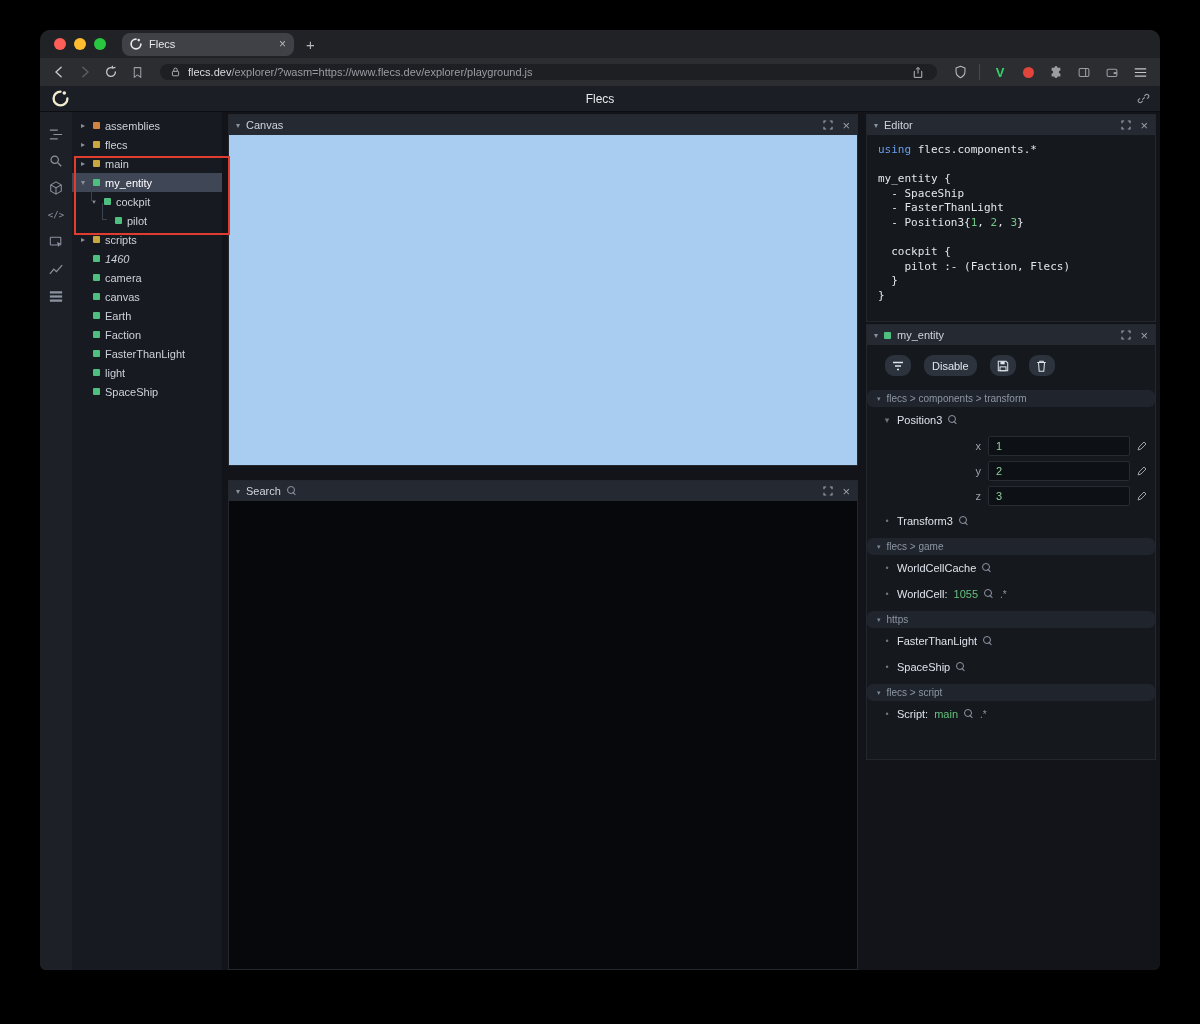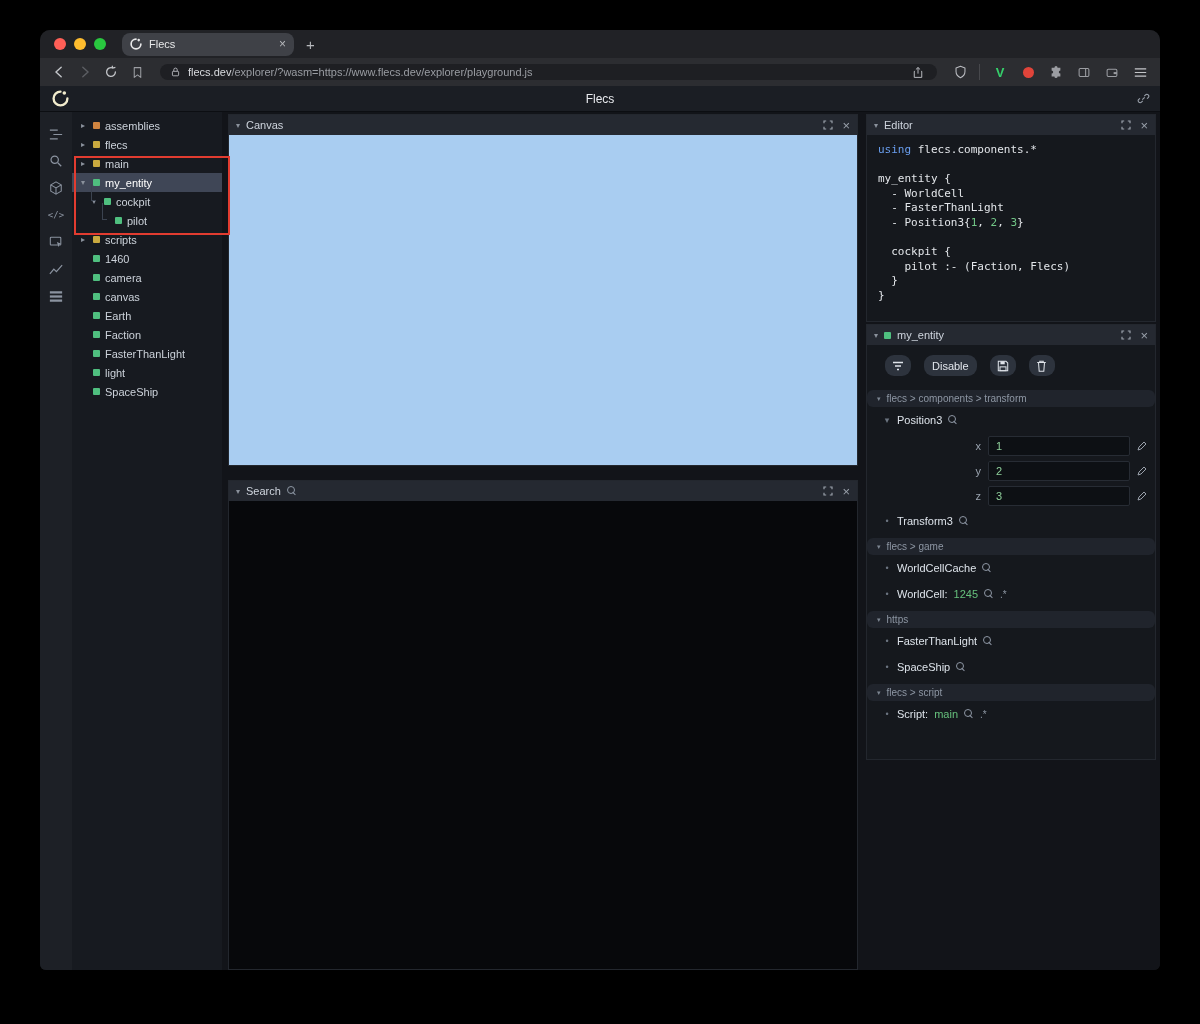--- a/index.html
+++ b/index.html
@@ -296,21 +296,21 @@
         <div class="tree-row" style="padding-left: 28px;">
           <span class="tree-arrow"></span>
           <span class="tree-square" style="background: rgb(79, 191, 127);"></span>
           <span class="tree-label">pilot</span>
         </div>
         <div class="tree-row" style="padding-left: 6px;">
           <span class="tree-arrow">▸</span>
           <span class="tree-square" style="background: rgb(201, 169, 63);"></span>
           <span class="tree-label">scripts</span>
         </div>
-        <div class="tree-row" style="padding-left: 6px;">
+        <div class="tree-row" style="padding-left: 6px; font-style: italic;">
           <span class="tree-arrow"></span>
           <span class="tree-square" style="background: rgb(79, 191, 127);"></span>
           <span class="tree-label">1460</span>
         </div>
         <div class="tree-row" style="padding-left: 6px;">
           <span class="tree-arrow"></span>
           <span class="tree-square" style="background: rgb(79, 191, 127);"></span>
           <span class="tree-label">camera</span>
         </div>
         <div class="tree-row" style="padding-left: 6px;">
@@ -391,21 +391,21 @@
                   <path d="M1 3.2V1h2.2M6.8 1H9v2.2M9 6.8V9H6.8M3.2 9H1V6.8" stroke="#9aa1ab" stroke-width="1.2" fill="none"></path>
                 </svg>
             </span>
             <span class="panel-x">×</span>
           </span>
         </div>
         <div class="editor-body">
             <div class="code-line"><span class="tok-kw">using</span><span class="tok"> flecs.components.*</span></div>
             <div class="code-line">&nbsp;</div>
             <div class="code-line"><span class="tok">my_entity {</span></div>
-            <div class="code-line"><span class="tok">  - WorldCell</span></div>
+            <div class="code-line"><span class="tok">  - SpaceShip</span></div>
             <div class="code-line"><span class="tok">  - FasterThanLight</span></div>
             <div class="code-line"><span class="tok">  - Position3{</span><span class="tok-num">1</span><span class="tok">, </span><span class="tok-num">2</span><span class="tok">, </span><span class="tok-num">3</span><span class="tok">}</span></div>
             <div class="code-line">&nbsp;</div>
             <div class="code-line"><span class="tok">  cockpit {</span></div>
             <div class="code-line"><span class="tok">    pilot :- (Faction, Flecs)</span></div>
             <div class="code-line"><span class="tok">  }</span></div>
             <div class="code-line"><span class="tok">}</span></div>
           </div>
       </div>
 
@@ -498,21 +498,21 @@
                 <span class="sec-path">flecs &gt; game</span>
               </div>
               <div class="comp-row">
                 <span class="comp-bullet">•</span>
                 <span class="comp-name">WorldCellCache</span>
                 <span class="mag"></span>
               </div>
               <div class="comp-row">
                 <span class="comp-bullet">•</span>
                 <span class="comp-name">WorldCell:</span>
-                <span class="comp-value">1245</span>
+                <span class="comp-value">1055</span>
                 <span class="mag"></span>
                 <span class="comp-suffix">.*</span>
               </div>
               <div class="sec-head">
                 <span class="sec-chev">▾</span>
                 <span class="sec-path">https</span>
               </div>
               <div class="comp-row">
                 <span class="comp-bullet">•</span>
                 <span class="comp-name">FasterThanLight</span>

